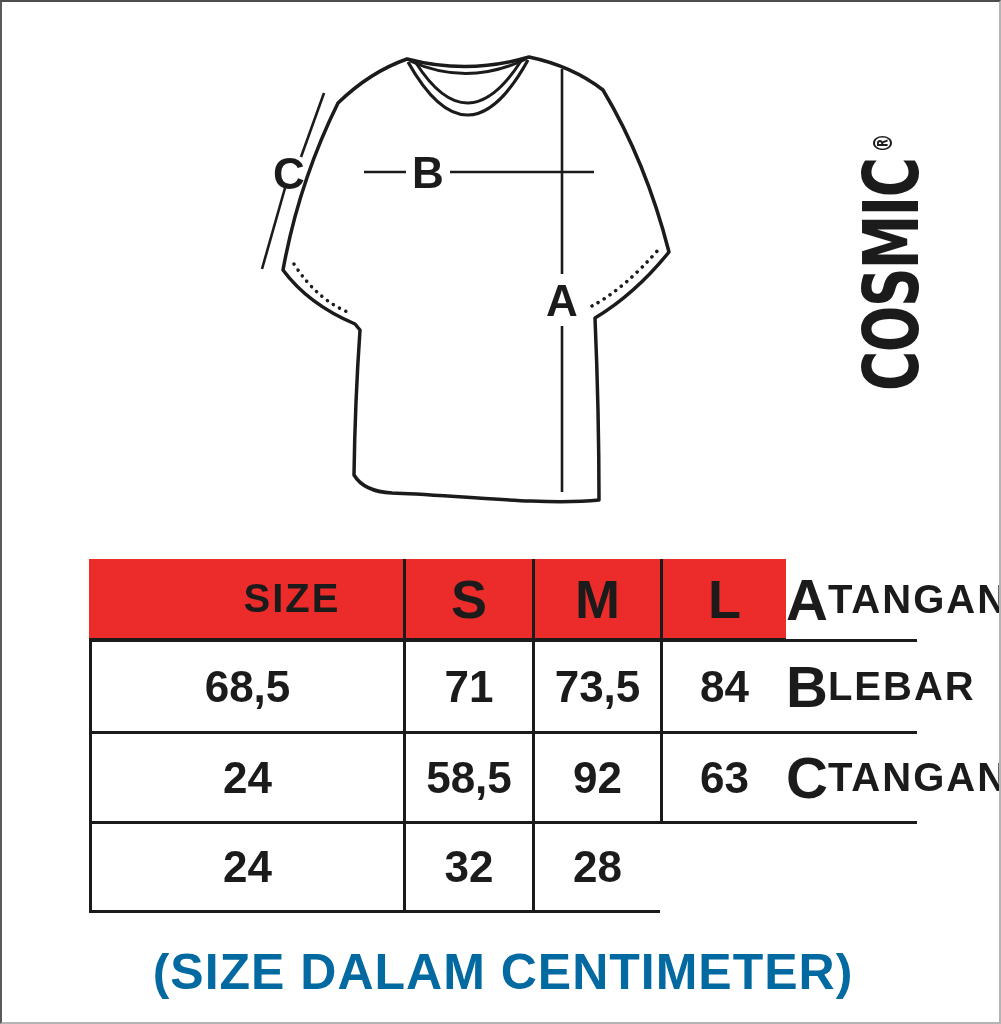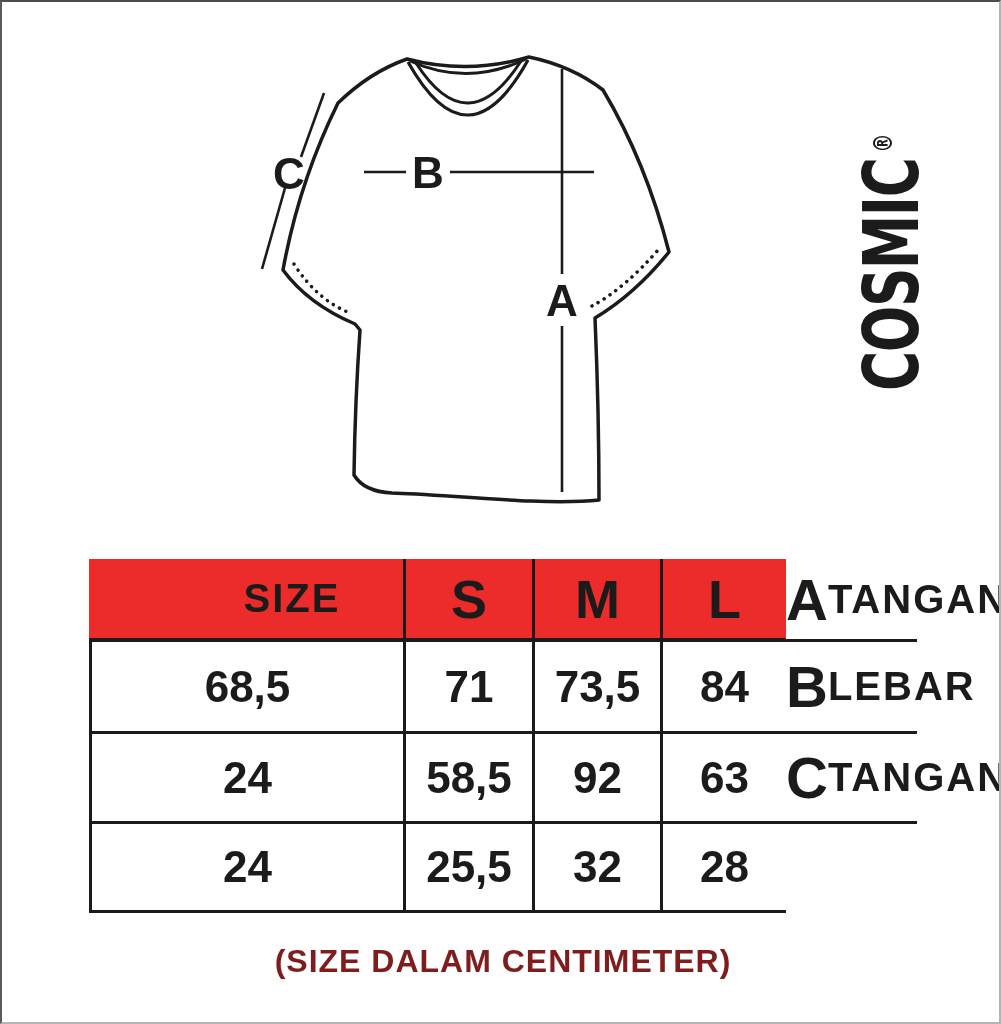--- a/index.html
+++ b/index.html
@@ -45,21 +45,21 @@
   .row-cell{border-bottom:3px solid #1b1b1b;}
   .hdr-size{font-size:48px;letter-spacing:5px;}
   .hdr-col{font-size:54px;}
   .label-cell{justify-content:flex-start;}
   .letter-box{width:92px;text-align:center;font-size:58px;}
   .name-box{flex:1;text-align:center;font-size:40px;letter-spacing:2px;}
   .value-cell{font-size:44px;}
   
   .caption{
     position:absolute;left:87px;top:941px;width:828px;text-align:center;
-    font-weight:bold;font-size:32px;letter-spacing:1px;color:#7f1d1d;
+    font-weight:bold;font-size:50px;letter-spacing:1px;color:#0369a1;
   }
 </style>
 </head>
 <body>
 
 <div class="shirt-wrap">
   <svg viewBox="0 0 480 480">
 
     <path d="M96,61 Q128,30 165,17 Q226,33 287,15 Q330,24 361,48
          Q404,120 427,210 Q393,252 353,276
@@ -121,18 +121,17 @@
   <div class="cell row-cell value-cell vline">24</div>
   <div class="cell row-cell value-cell vline">58,5</div>
   <div class="cell row-cell value-cell vline">92</div>
   <div class="cell row-cell value-cell vline">63</div>
 
   <div class="cell row-cell label-cell">
     <div class="letter-box">C</div>
     <div class="name-box">TANGAN</div>
   </div>
   <div class="cell row-cell value-cell vline">24</div>
-  <div class="cell row-cell value-cell vline">25,5</div>
   <div class="cell row-cell value-cell vline">32</div>
   <div class="cell row-cell value-cell vline">28</div>
 </div>
 
 <div class="caption">(SIZE DALAM CENTIMETER)</div>
 
 </body></html>

